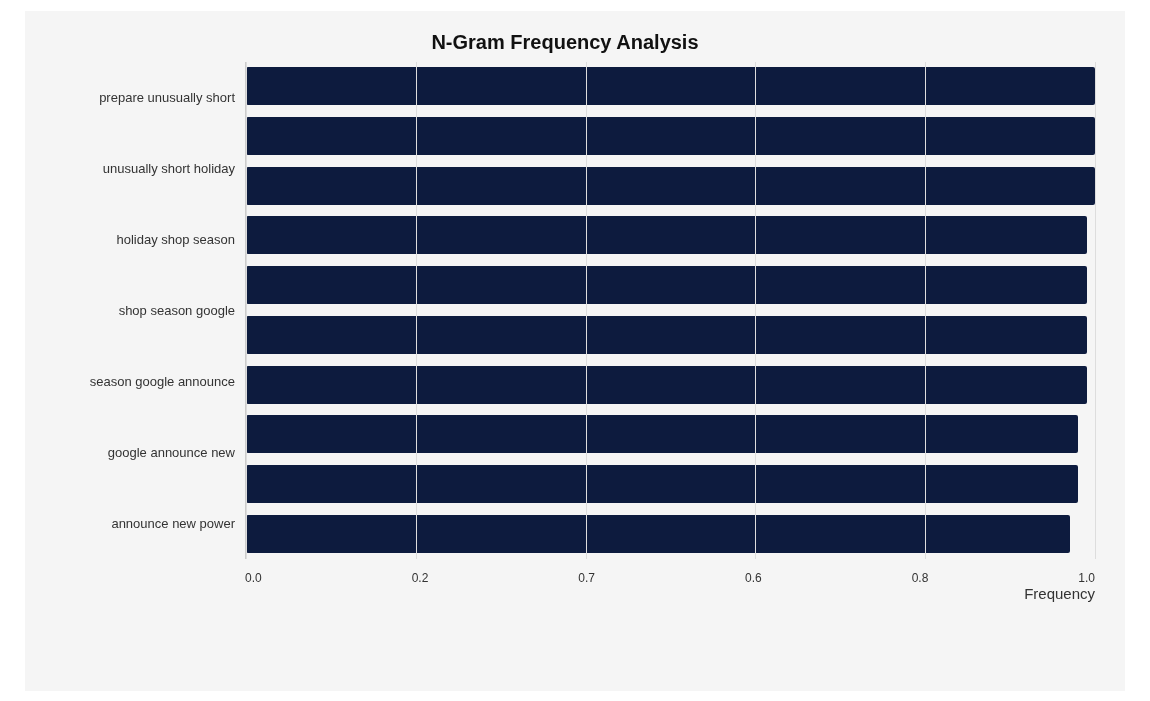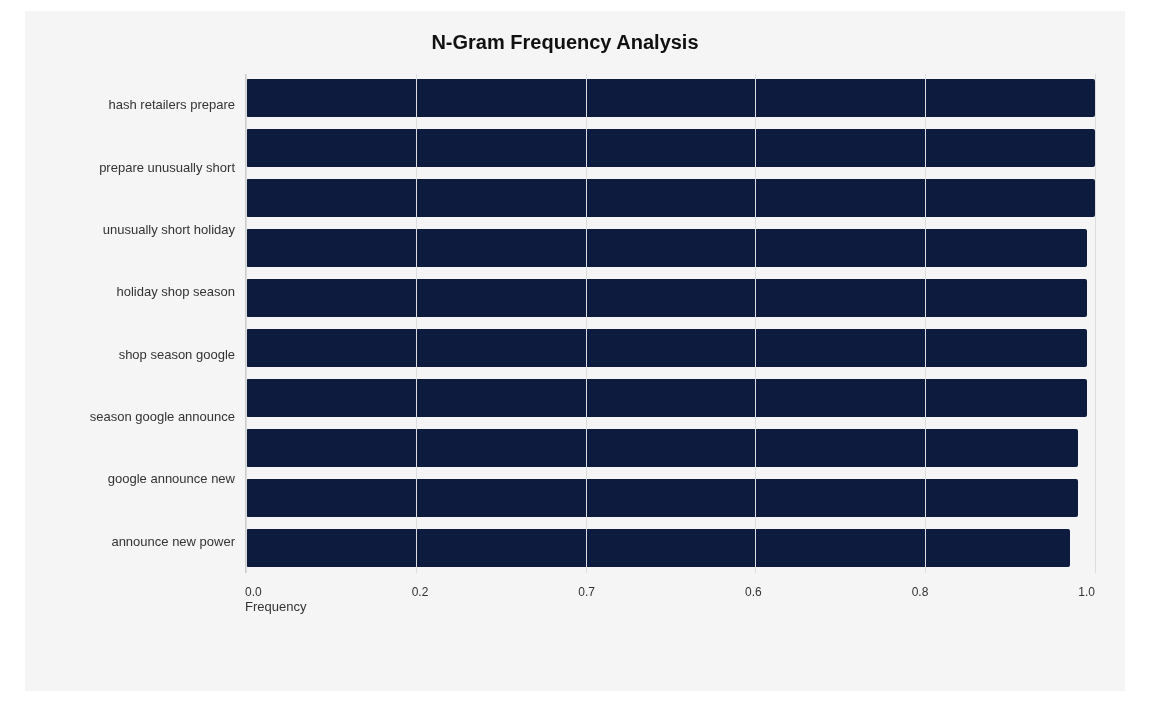--- a/index.html
+++ b/index.html
@@ -17,21 +17,21 @@
       height: 680px;
       background: #f5f5f5;
       padding: 20px 30px 60px 10px;
       position: relative;
     }
     .chart-title {
       text-align: center;
       font-size: 20px;
       font-weight: bold;
       color: #111;
-      margin-bottom: 20px;
+      margin-bottom: 8px;
     }
     .chart-area {
       display: flex;
       flex-direction: column;
       width: 100%;
       height: calc(100% - 60px);
       position: relative;
     }
     .bars-section {
       display: flex;
@@ -101,22 +101,22 @@
       display: flex;
       flex-direction: row;
       width: 100%;
     }
     .x-axis-title-spacer {
       width: 210px;
       flex-shrink: 0;
     }
     .x-axis-title-text {
       flex: 1;
-      text-align: left;
-      font-size: 13px;
+      text-align: right;
+      font-size: 15px;
       color: #333;
     }
     
     .grid-lines {
       position: absolute;
       top: 0;
       left: 0;
       width: 100%;
       height: 100%;
       pointer-events: none;
@@ -130,21 +130,20 @@
     }
   </style>
 </head>
 <body>
 
 <div class="chart-container">
   <div class="chart-title">N-Gram Frequency Analysis</div>
   <div class="chart-area">
     <div class="bars-section">
       <div class="y-labels" id="y-labels-container">
-          <div class="y-label">hash retailers prepare</div>
           <div class="y-label">prepare unusually short</div>
           <div class="y-label">unusually short holiday</div>
           <div class="y-label">holiday shop season</div>
           <div class="y-label">shop season google</div>
           <div class="y-label">season google announce</div>
           <div class="y-label">google announce new</div>
           <div class="y-label">announce new power</div>
         </div>
       <div class="bars-and-grid" id="bars-container">
         <div class="grid-lines" id="grid-lines-container">

